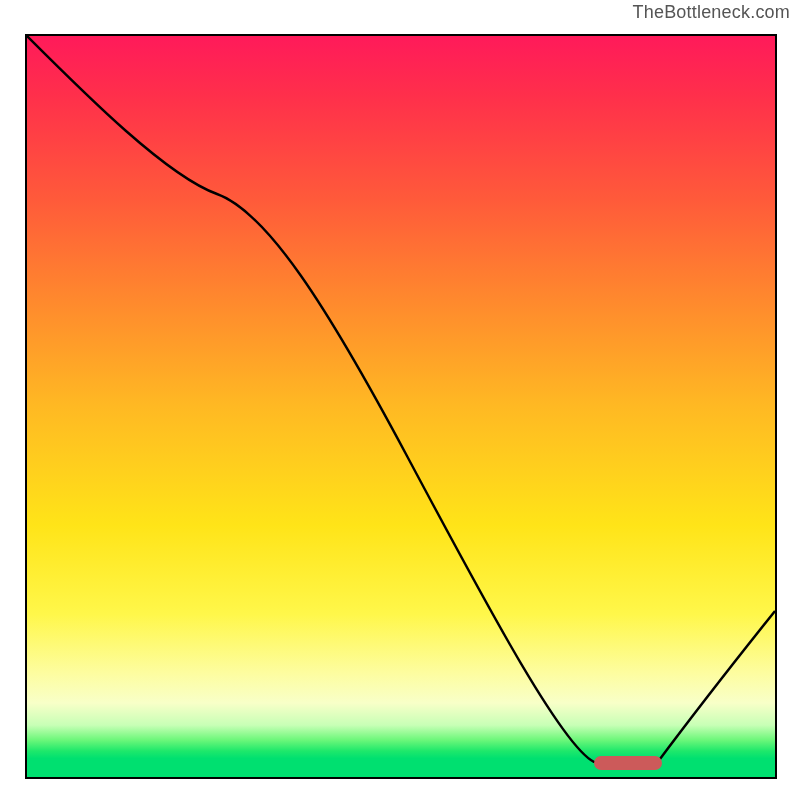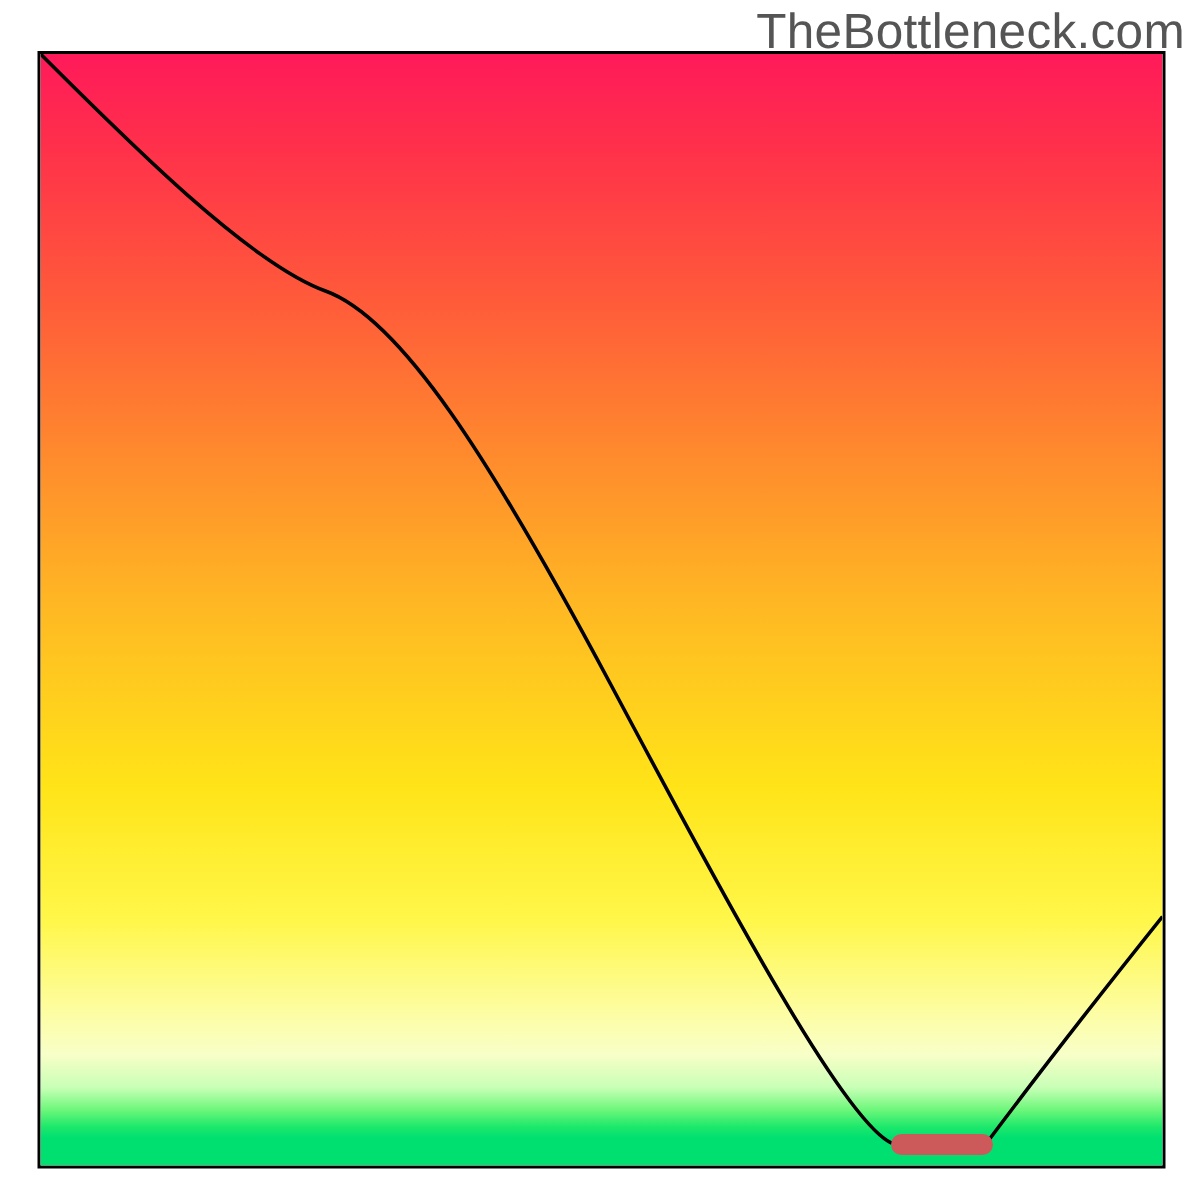--- a/index.html
+++ b/index.html
@@ -14,21 +14,21 @@
     position: relative;
     width: 800px;
     height: 800px;
     background: white;
   }
   .attribution {
     position: absolute;
     top: 2px;
     right: 10px;
     color: #555;
-    font-size: 33px;
+    font-size: 18px;
     font-weight: 500;
     letter-spacing: 0.2px;
   }
   .plot-frame {
     position: absolute;
     left: 25px;
     top: 34px;
     width: 752px;
     height: 745px;
     border: 2px solid black;

